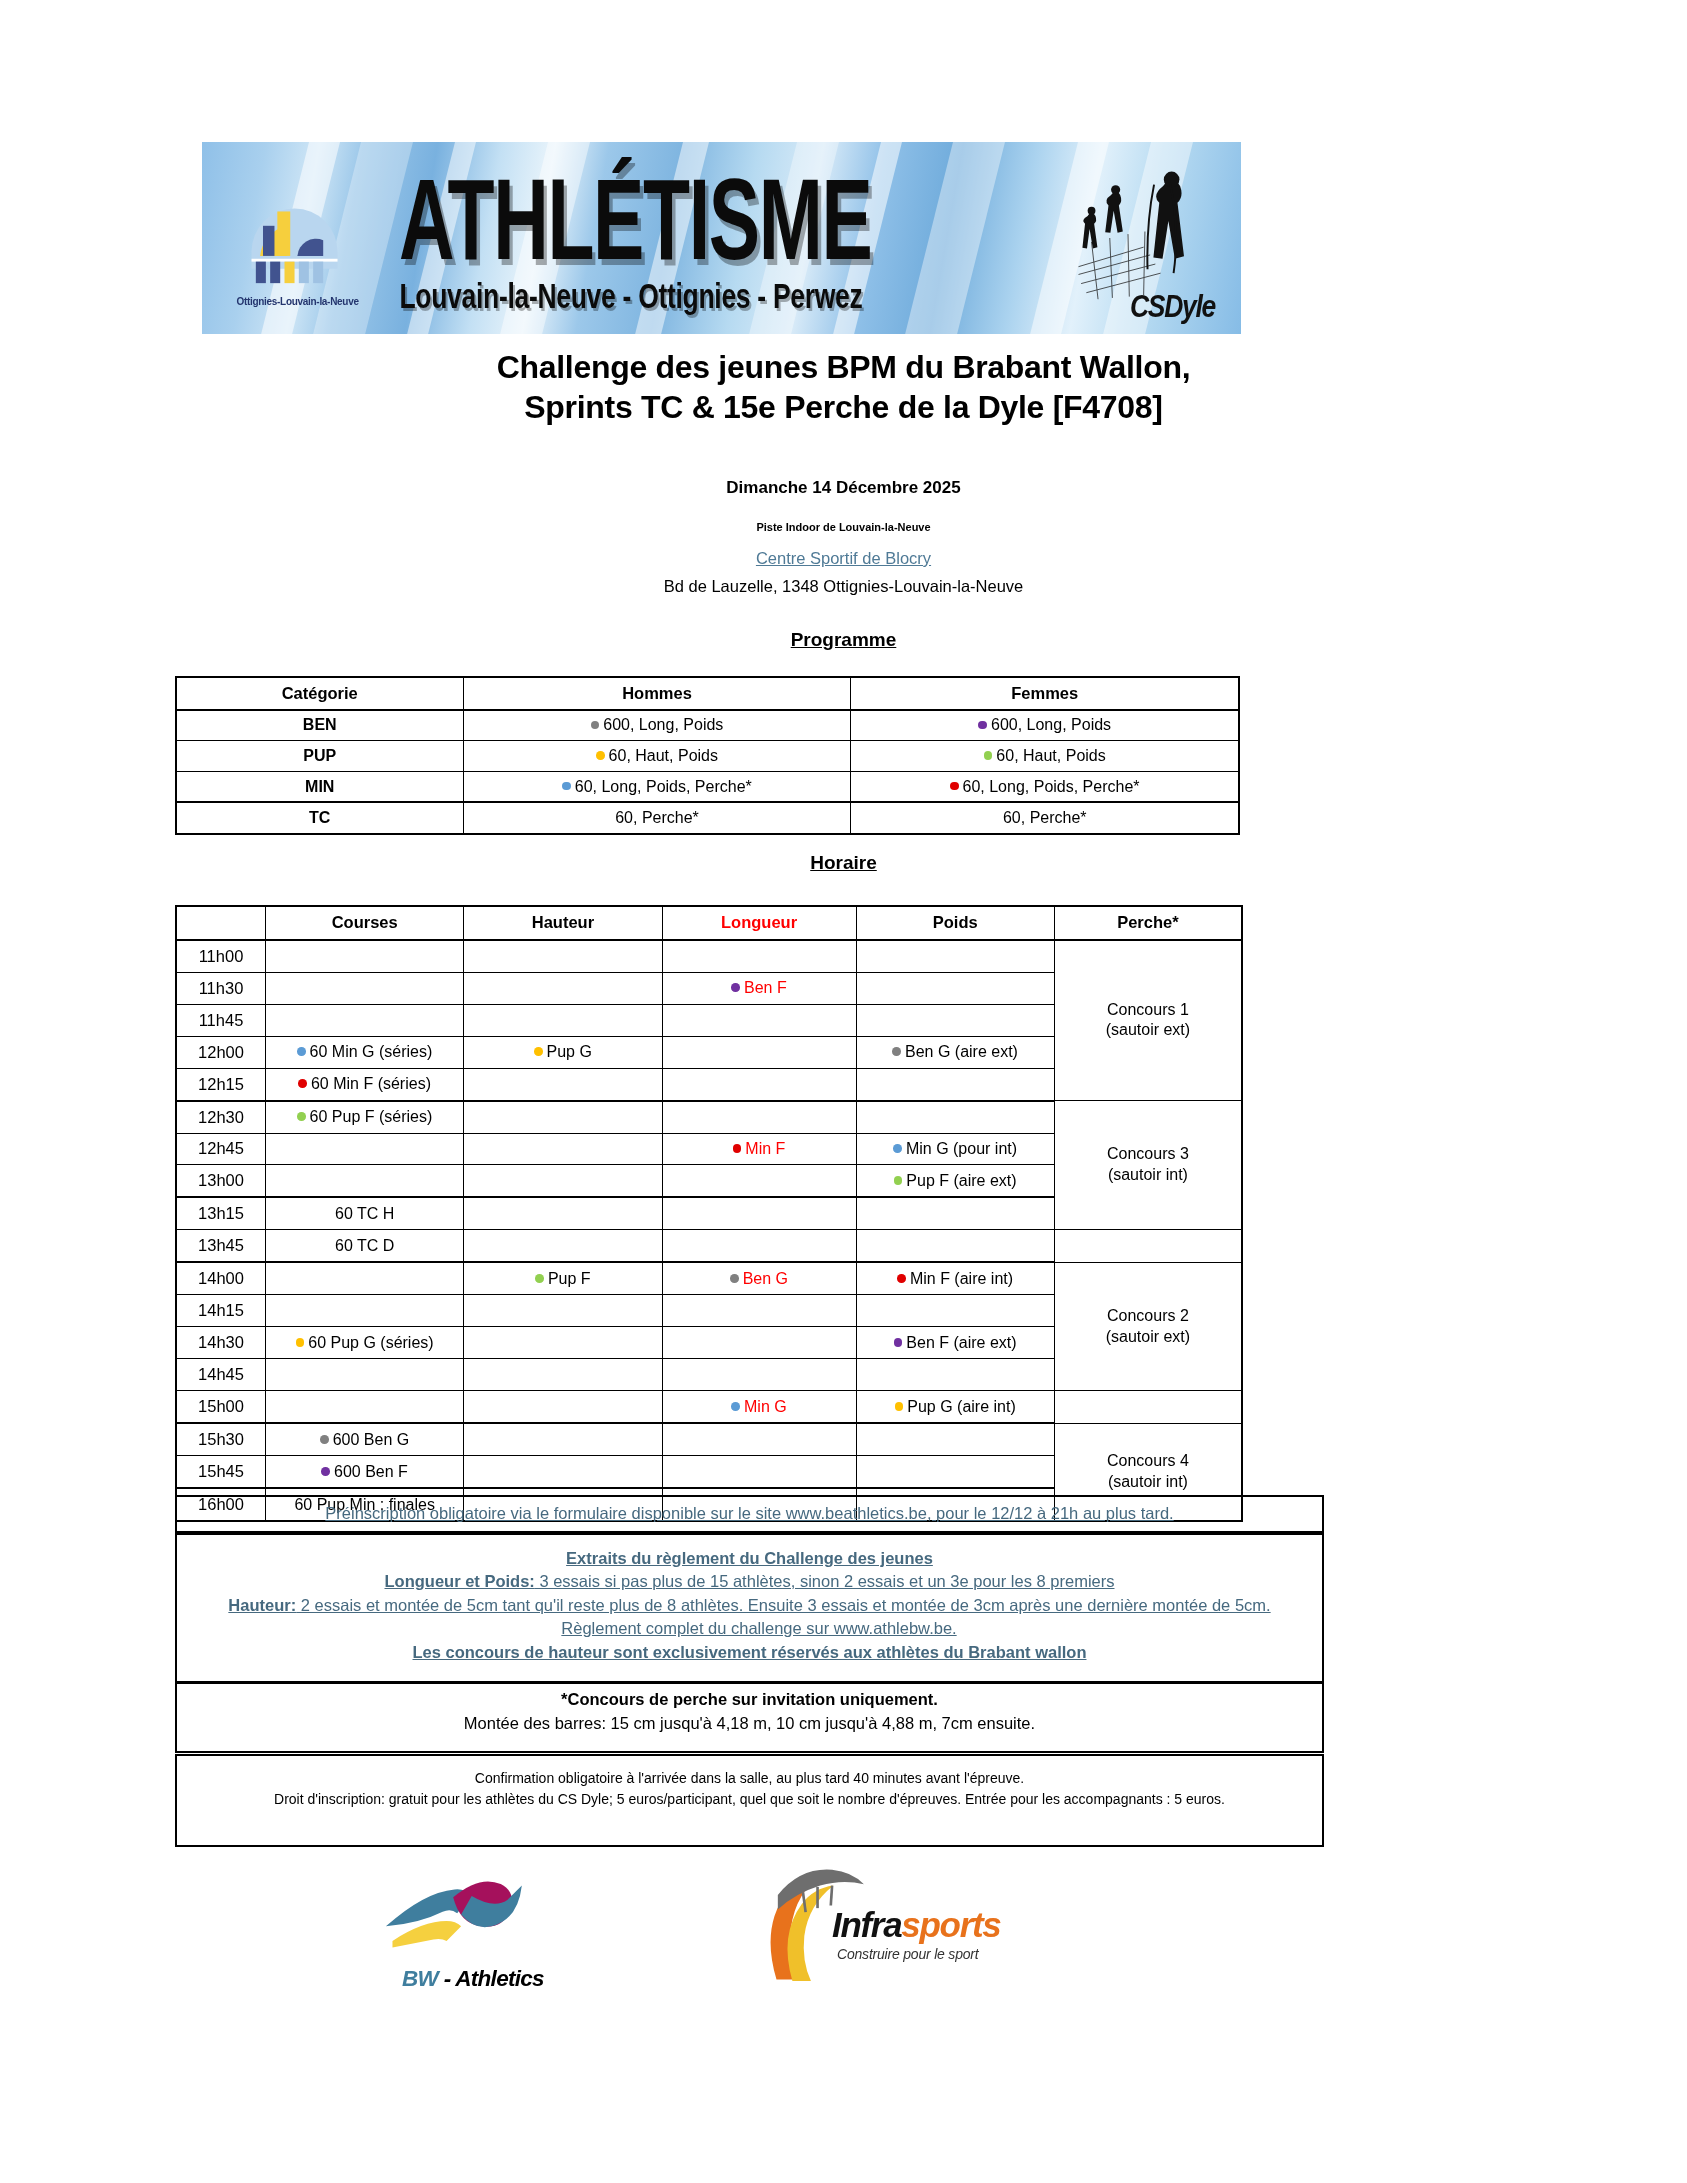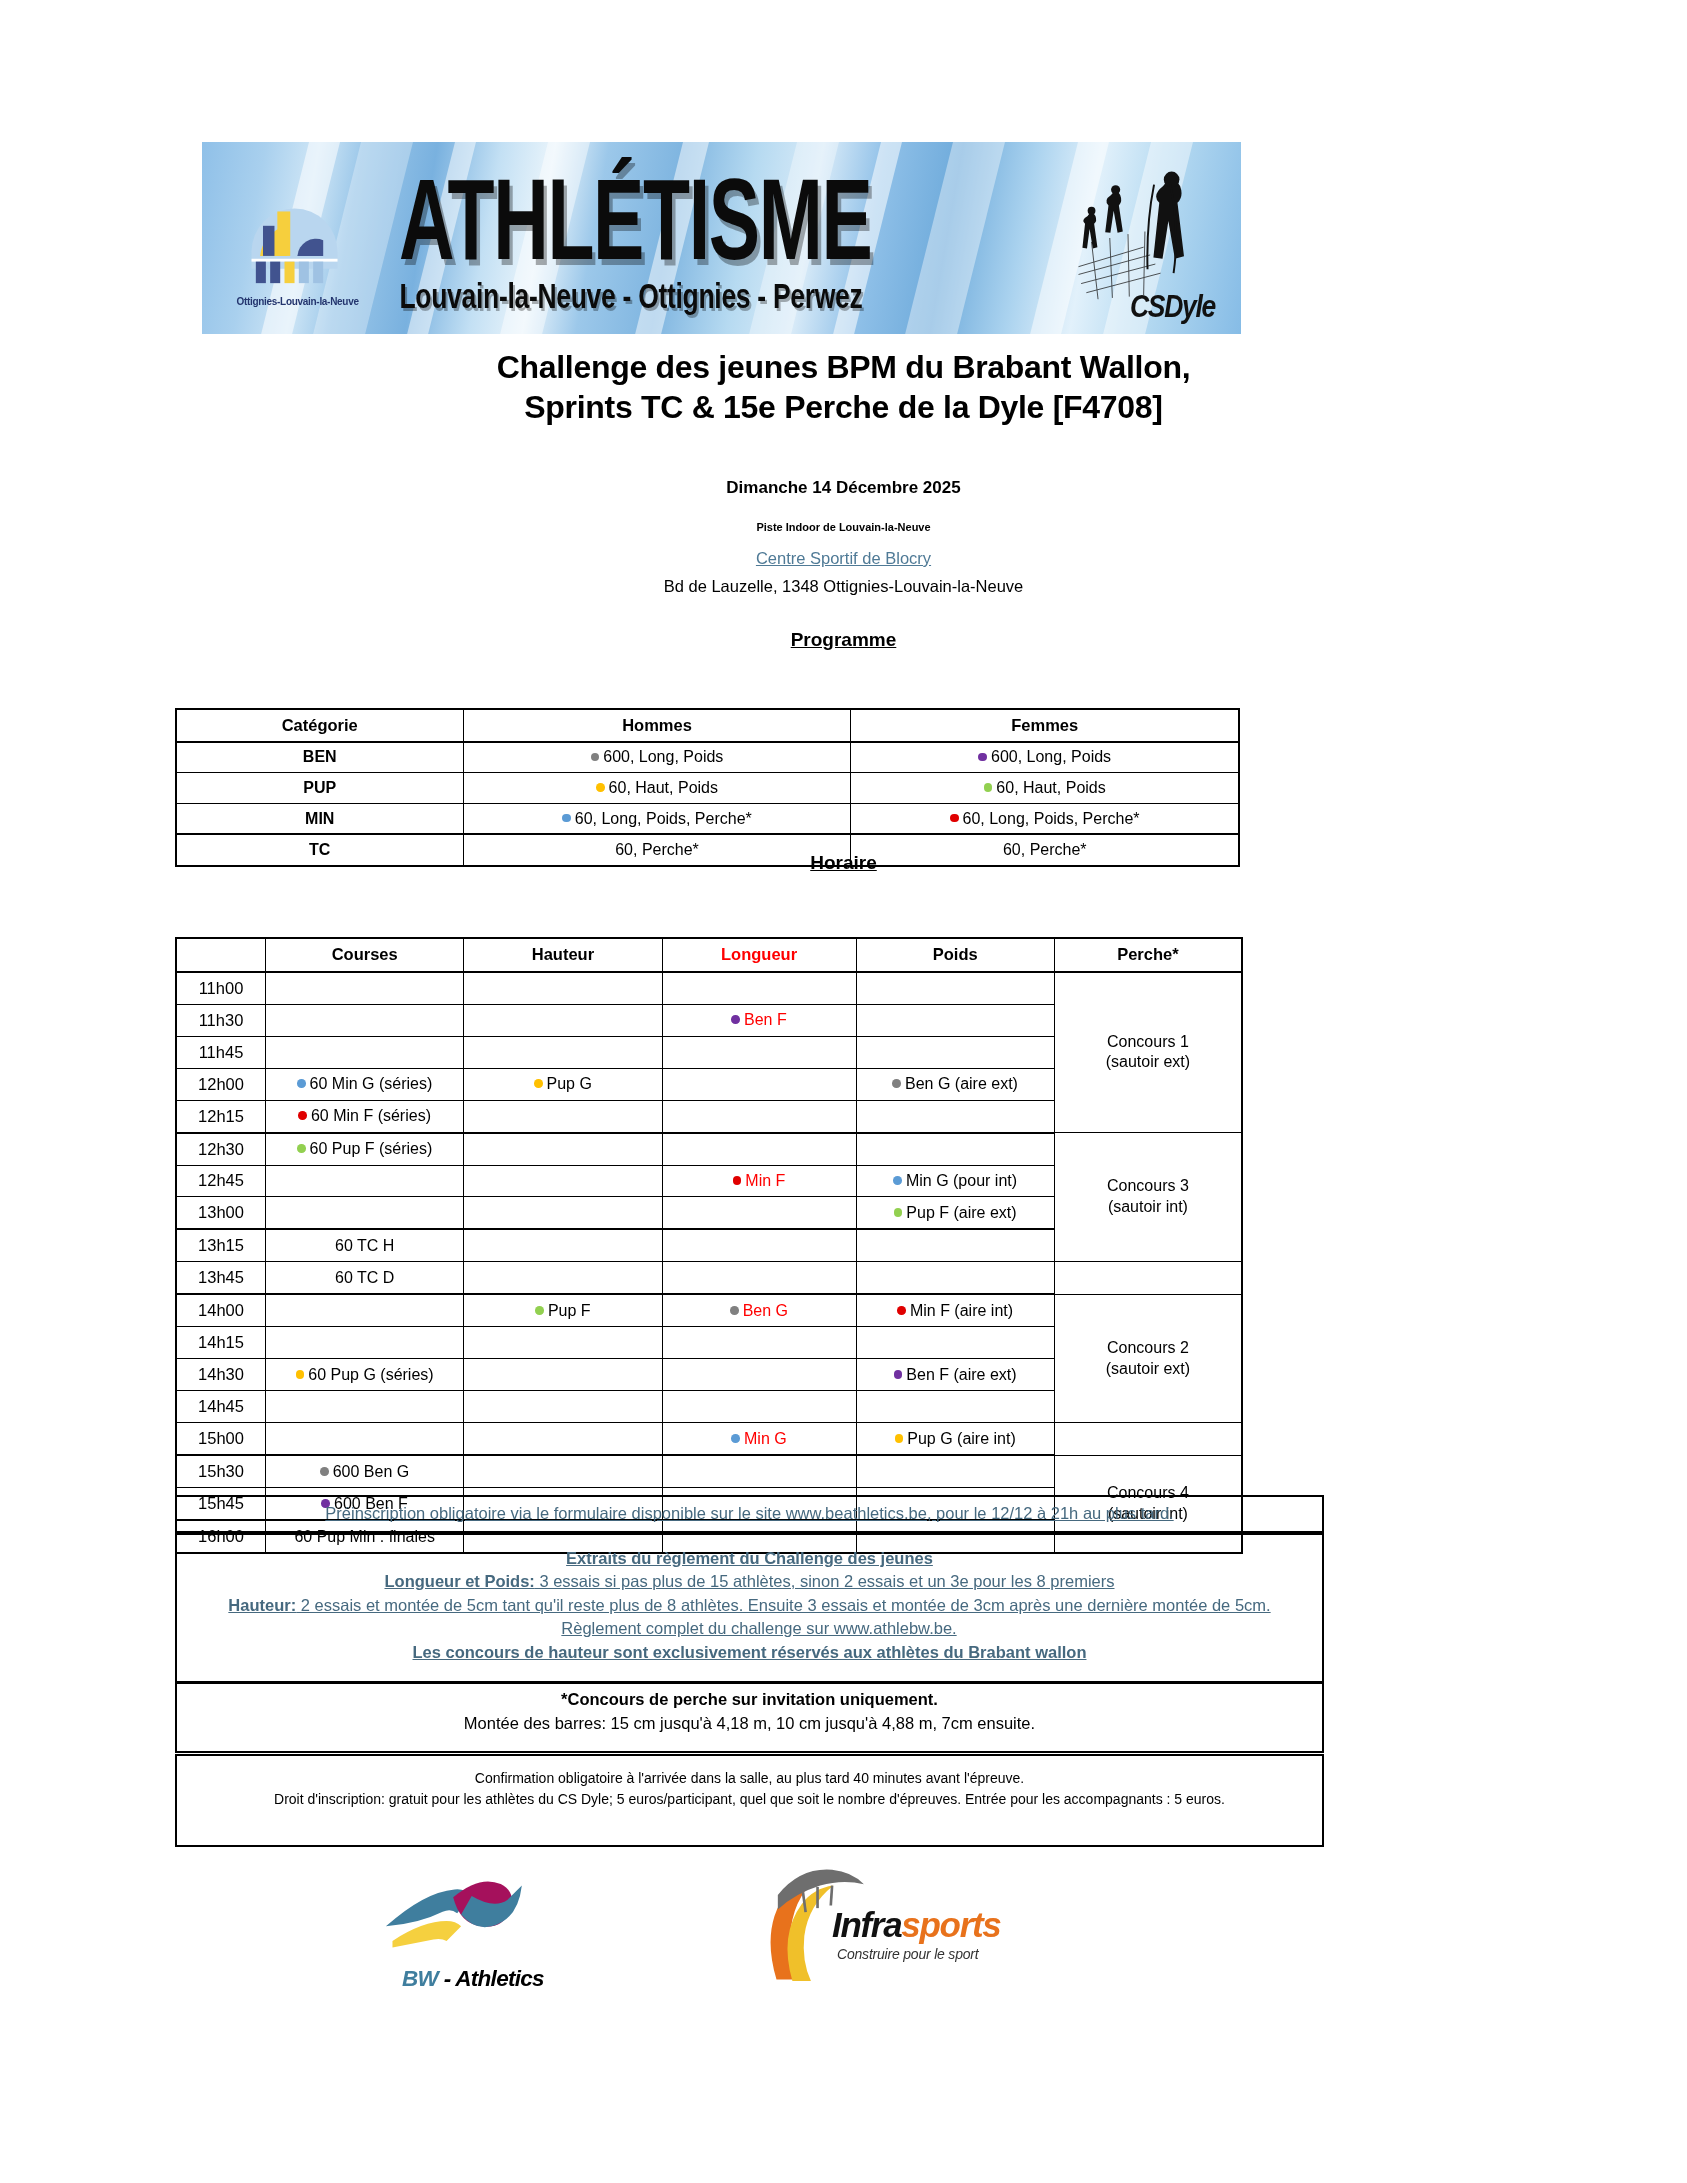--- a/index.html
+++ b/index.html
@@ -89,21 +89,21 @@
   .sec-head{
     position:absolute;left:0;width:1687px;text-align:center;
     font-weight:bold;font-size:19px;
   }
   .sec-head span{text-decoration:underline;}
   #head-programme{top:629px;}
   #head-horaire{top:852px;}
 
   
   table{border-collapse:collapse;}
-  .tbl{position:absolute;font-size:16px;margin-top:32px;}
+  .tbl{position:absolute;font-size:16px;}
   .tbl td,.tbl th{
     border:0.7px solid #000;
     padding:1.3px 2.6px;
     vertical-align:middle;
     text-align:center;
     font-weight:normal;
   }
   .tbl .thick-bottom{border-bottom:2.6px solid #000;}
 
   

